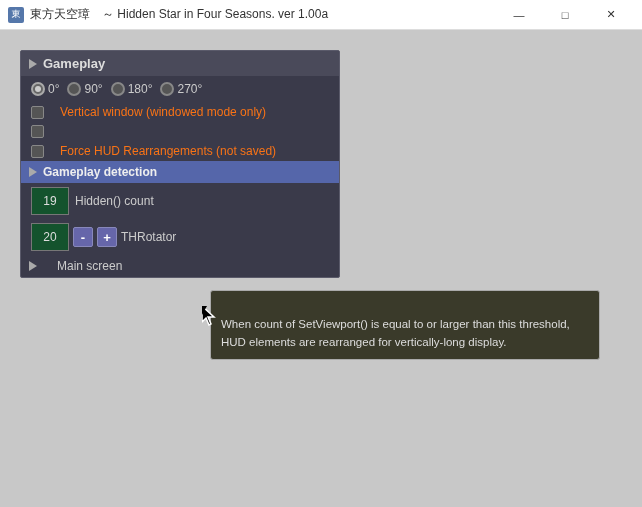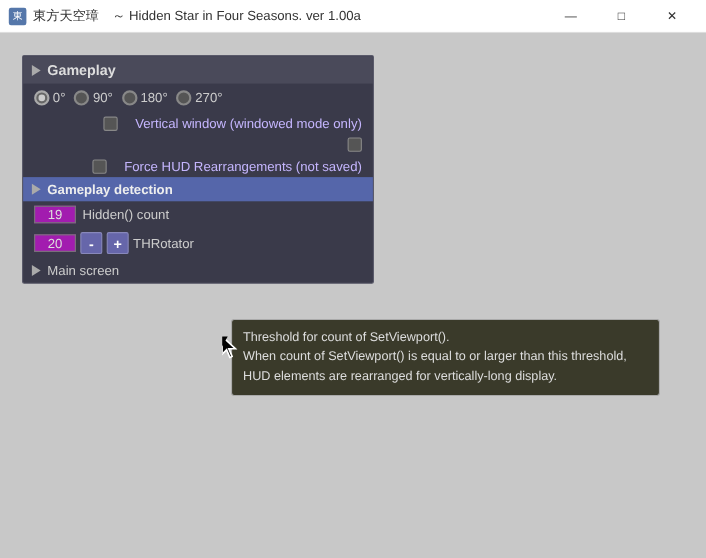--- a/index.html
+++ b/index.html
@@ -135,22 +135,21 @@
       border-radius: 50%;
       background: #ccc;
     }
 
     
     .checkbox-row {
       display: flex;
       align-items: center;
       gap: 16px;
       padding: 3px 10px;
-      color: #c4b5fd;
-      justify-content: flex-end;
+      color: #f97316;
     }
     .checkbox-box {
       width: 13px;
       height: 13px;
       border: 1px solid #888;
       background: #555;
       border-radius: 2px;
     }
 
     
@@ -167,22 +166,22 @@
 
     
     .data-row {
       display: flex;
       align-items: center;
       padding: 4px 10px;
       gap: 6px;
     }
     .value-box {
       width: 38px;
-      height: 16px;
-      background: #a21caf;
+      height: 28px;
+      background: #14532d;
       border: 1px solid #777;
       color: #ddd;
       text-align: center;
       display: flex;
       align-items: center;
       justify-content: center;
       font-size: 12px;
     }
     .row-label {
       color: #ccc;
@@ -208,21 +207,21 @@
       justify-content: center;
       font-size: 13px;
       font-weight: bold;
       border-radius: 2px;
     }
 
     
     .collapse-row {
       display: flex;
       align-items: center;
-      gap: 6px;
+      gap: 20px;
       padding: 4px 8px;
       color: #ccc;
       font-size: 12px;
     }
     .collapse-triangle {
       width: 0;
       height: 0;
       border-top: 5px solid transparent;
       border-bottom: 5px solid transparent;
       border-left: 8px solid #aaa;
@@ -339,21 +338,21 @@
     </div>
 
     <div class="collapse-row">
       <div class="collapse-triangle"></div>
       <span>Main screen</span>
     </div>
 
   </div>
 
   <div class="tooltip">
-    <span>Threshold for count of SetViewport().</span><br>
+    <br>
     <span>When count of SetViewport() is equal to or larger than this threshold,</span><br>
     <span>HUD elements are rearranged for vertically-long display.</span>
   </div>
 
   <div class="cursor">
     <svg width="14" height="20" viewBox="0 0 14 20">
       <polygon points="0,0 0,16 4,12 7,19 9,18 6,11 12,11" fill="#000" stroke="#fff" stroke-width="1.5"></polygon>
     </svg>
   </div>
 

